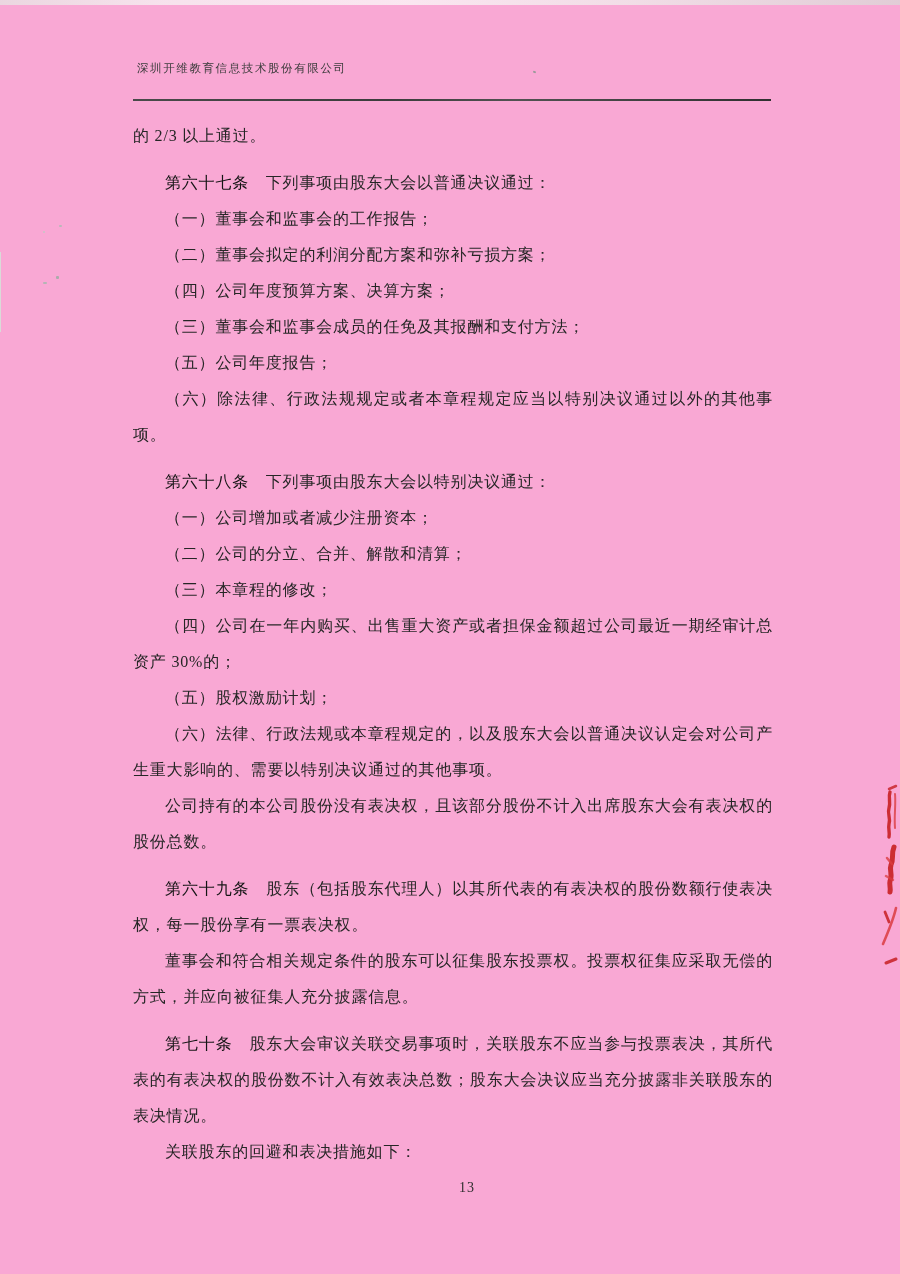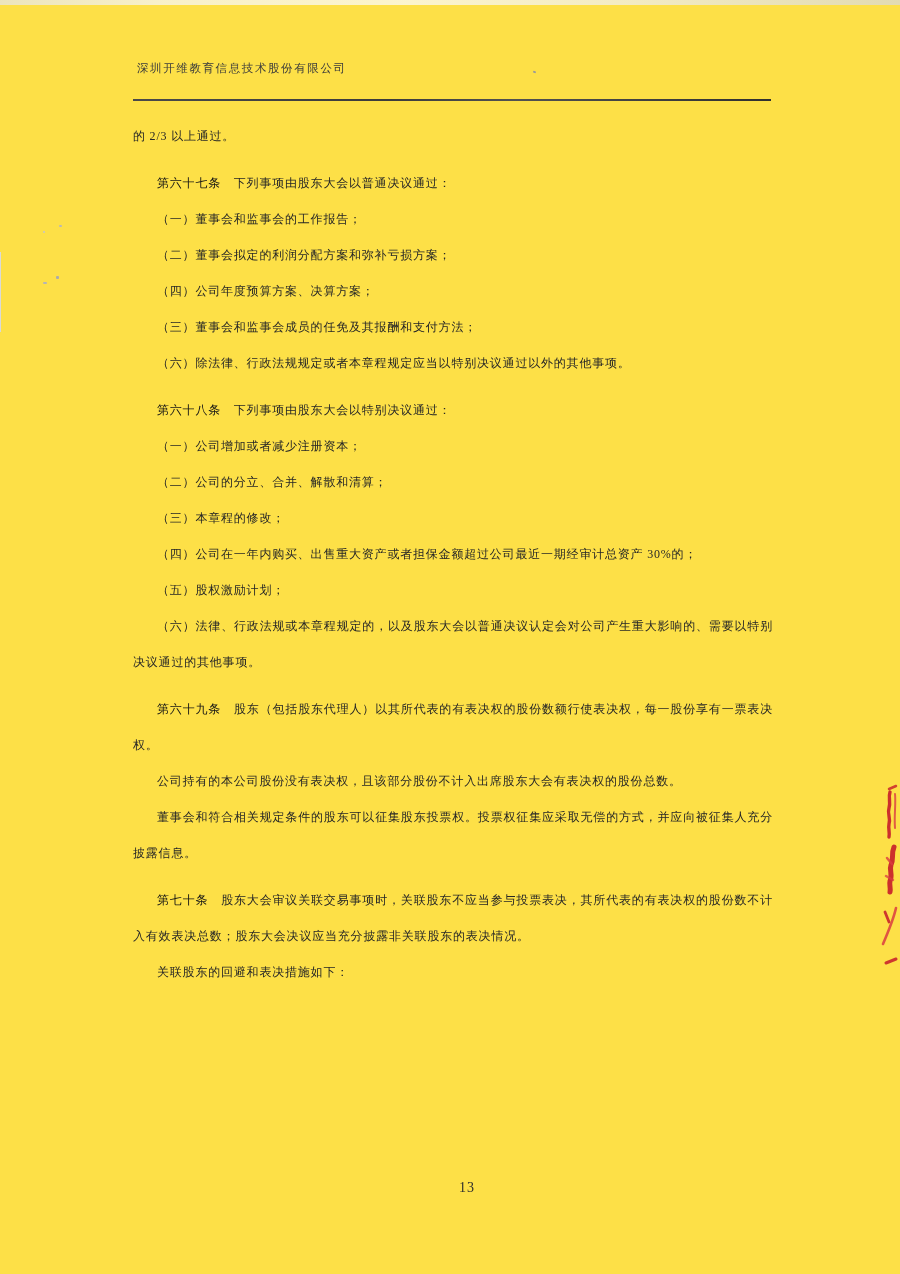--- a/index.html
+++ b/index.html
@@ -4,42 +4,42 @@
 <style>
   html,body{margin:0;padding:0;}
   body{
     width:900px;height:1274px;
     background:#e9e9e9;
     font-family:"Liberation Serif", serif;
   }
   .page{
     position:relative;
     width:900px;height:1274px;
-    background:#fde047;
+    background:#f9a8d4;
     overflow:hidden;
   }
   
   .top-smear{
     position:absolute;top:0;left:0;width:100%;height:5px;
     background:linear-gradient(90deg,#e6e6e4 0%,#f6f6f5 18%,#fbfbfa 45%,#efefed 70%,#d9d9d7 100%);
     opacity:.75;
   }
   .company-name{
     position:absolute;left:137px;top:61px;
     font-size:11.5px;letter-spacing:1.6px;color:#3b3b3b;
     white-space:nowrap;
   }
   .header-rule{
     position:absolute;left:133px;top:99px;
     width:638px;height:2px;
     background:linear-gradient(90deg,#4a4a4a 0%,#3c3c3c 40%,#525252 60%,#303030 100%);
   }
   .doc-body{
     position:absolute;left:133px;top:118px;width:640px;
-    font-size:12px;line-height:36px;letter-spacing:0.8px;
+    font-size:16px;line-height:36px;letter-spacing:0.8px;
     color:#262626;text-align:justify;
   }
   .para{margin:0;text-indent:2em;}
   .para.cont{text-indent:0;}
   .para.article{margin-top:11px;}
   .para.article b{font-weight:normal;color:#141414;}
   .page-number{
     position:absolute;top:1180px;left:0;width:100%;
     text-align:center;font-size:14px;color:#2e2e2e;
     letter-spacing:1px;
@@ -63,32 +63,33 @@
   <div class="header-rule"></div>
 
   <div class="doc-body">
     <p class="para cont">的 2/3 以上通过。</p>
 
     <p class="para article"><b>第六十七条</b><span>　下列事项由股东大会以普通决议通过：</span></p>
     <p class="para">（一）董事会和监事会的工作报告；</p>
     <p class="para">（二）董事会拟定的利润分配方案和弥补亏损方案；</p>
     <p class="para">（四）公司年度预算方案、决算方案；</p>
     <p class="para">（三）董事会和监事会成员的任免及其报酬和支付方法；</p>
+    <p class="para">（五）公司年度报告；</p>
     <p class="para">（六）除法律、行政法规规定或者本章程规定应当以特别决议通过以外的其他事项。</p>
 
     <p class="para article"><b>第六十八条</b><span>　下列事项由股东大会以特别决议通过：</span></p>
     <p class="para">（一）公司增加或者减少注册资本；</p>
     <p class="para">（二）公司的分立、合并、解散和清算；</p>
     <p class="para">（三）本章程的修改；</p>
     <p class="para">（四）公司在一年内购买、出售重大资产或者担保金额超过公司最近一期经审计总资产 30%的；</p>
     <p class="para">（五）股权激励计划；</p>
     <p class="para">（六）法律、行政法规或本章程规定的，以及股东大会以普通决议认定会对公司产生重大影响的、需要以特别决议通过的其他事项。</p>
 
+    <p class="para">公司持有的本公司股份没有表决权，且该部分股份不计入出席股东大会有表决权的股份总数。</p>
     <p class="para article"><b>第六十九条</b><span>　股东（包括股东代理人）以其所代表的有表决权的股份数额行使表决权，每一股份享有一票表决权。</span></p>
-    <p class="para">公司持有的本公司股份没有表决权，且该部分股份不计入出席股东大会有表决权的股份总数。</p>
     <p class="para">董事会和符合相关规定条件的股东可以征集股东投票权。投票权征集应采取无偿的方式，并应向被征集人充分披露信息。</p>
 
     <p class="para article"><b>第七十条</b><span>　股东大会审议关联交易事项时，关联股东不应当参与投票表决，其所代表的有表决权的股份数不计入有效表决总数；股东大会决议应当充分披露非关联股东的表决情况。</span></p>
     <p class="para">关联股东的回避和表决措施如下：</p>
   </div>
 
   <div class="page-number">13</div>
 
   <svg class="stamp" viewBox="0 0 26 200" xmlns="http://www.w3.org/2000/svg">
     <g fill="none" stroke="#c9262b" stroke-linecap="round">

